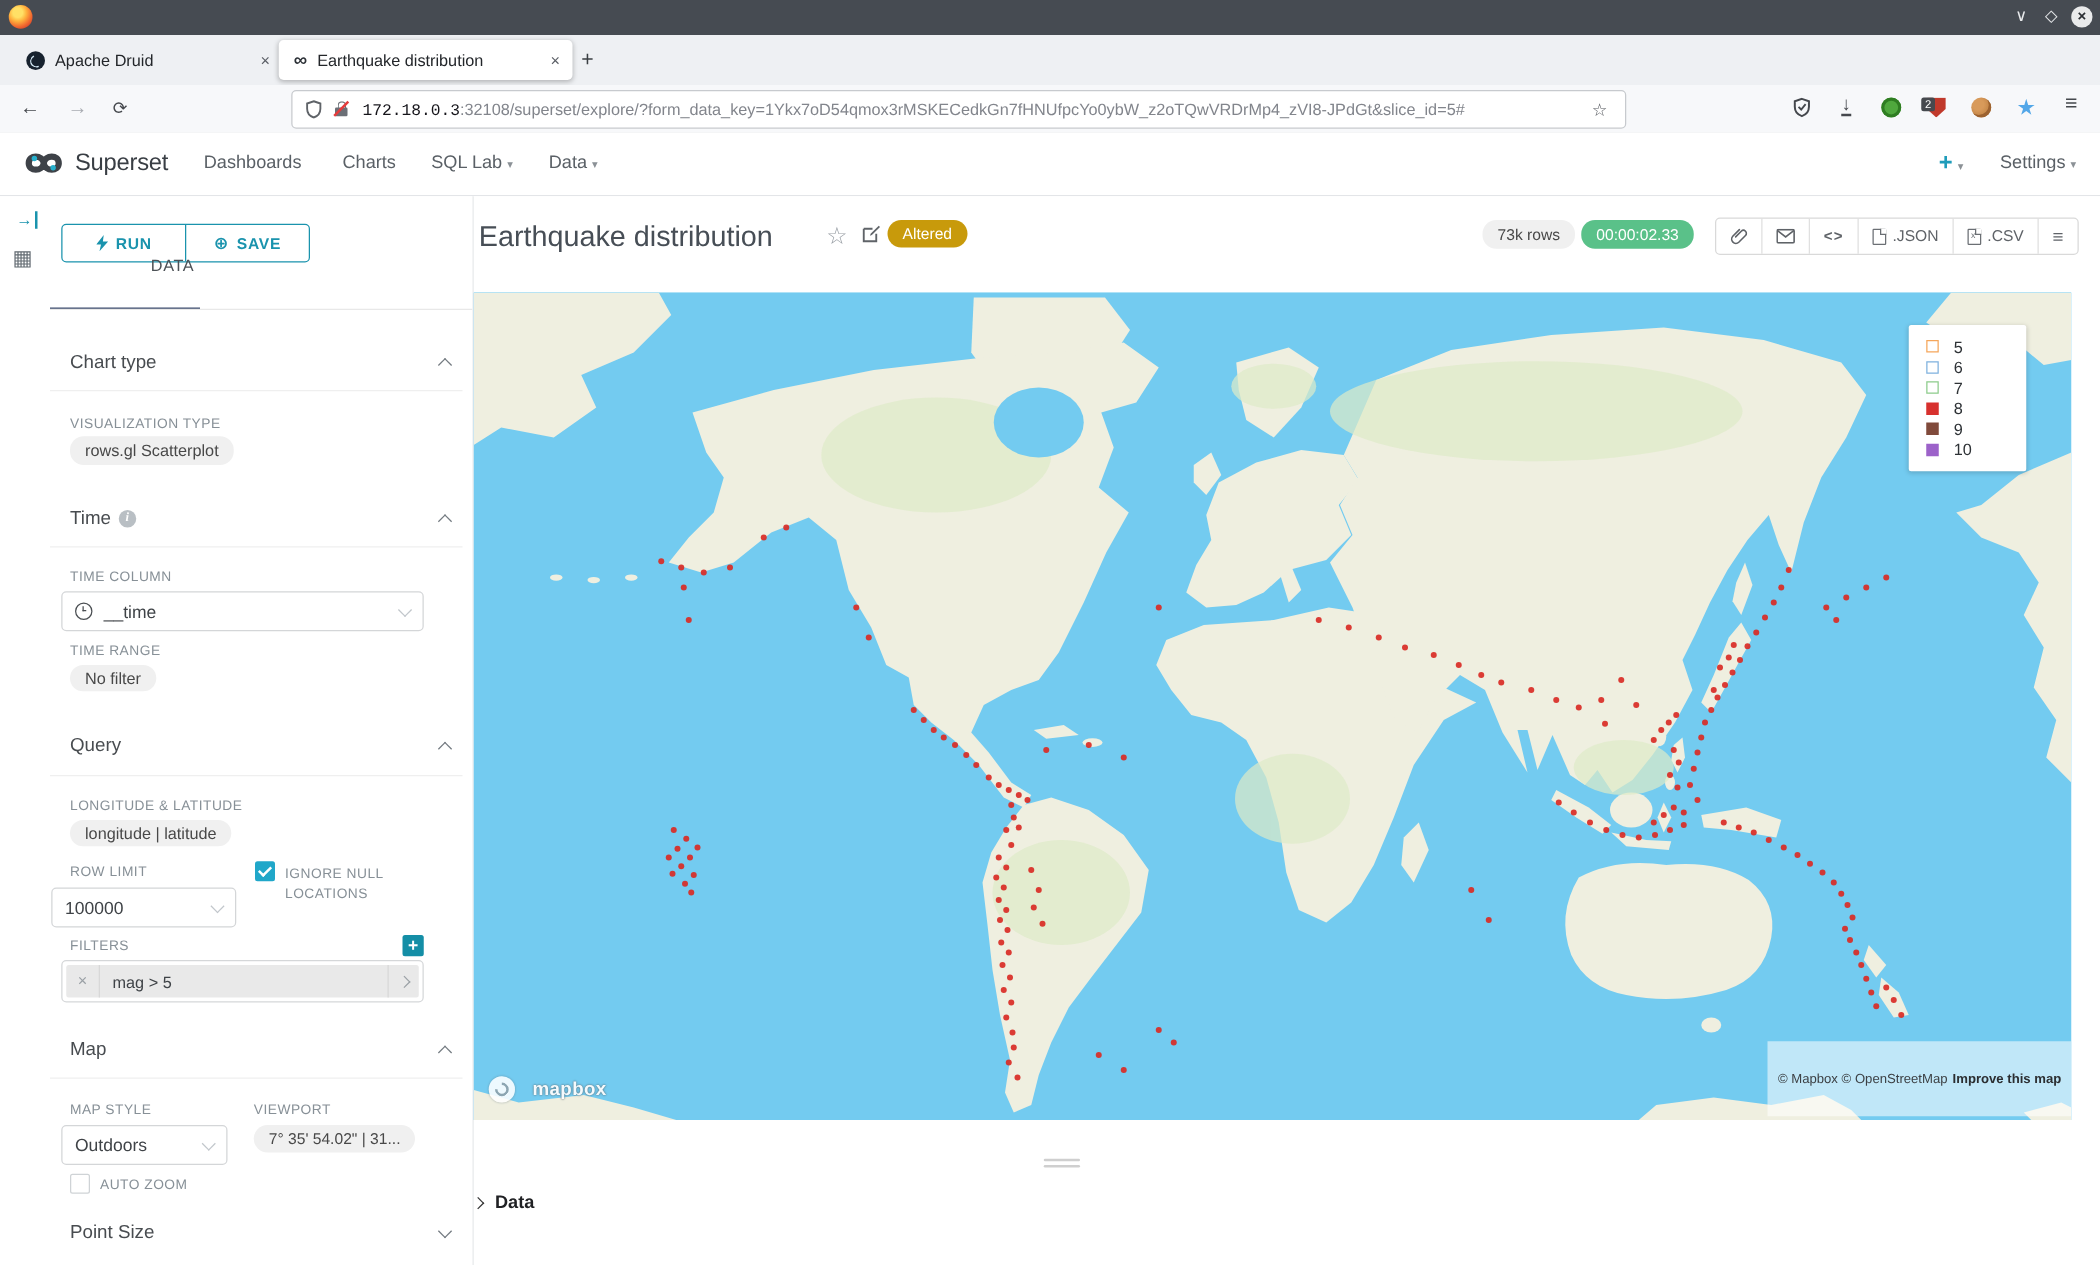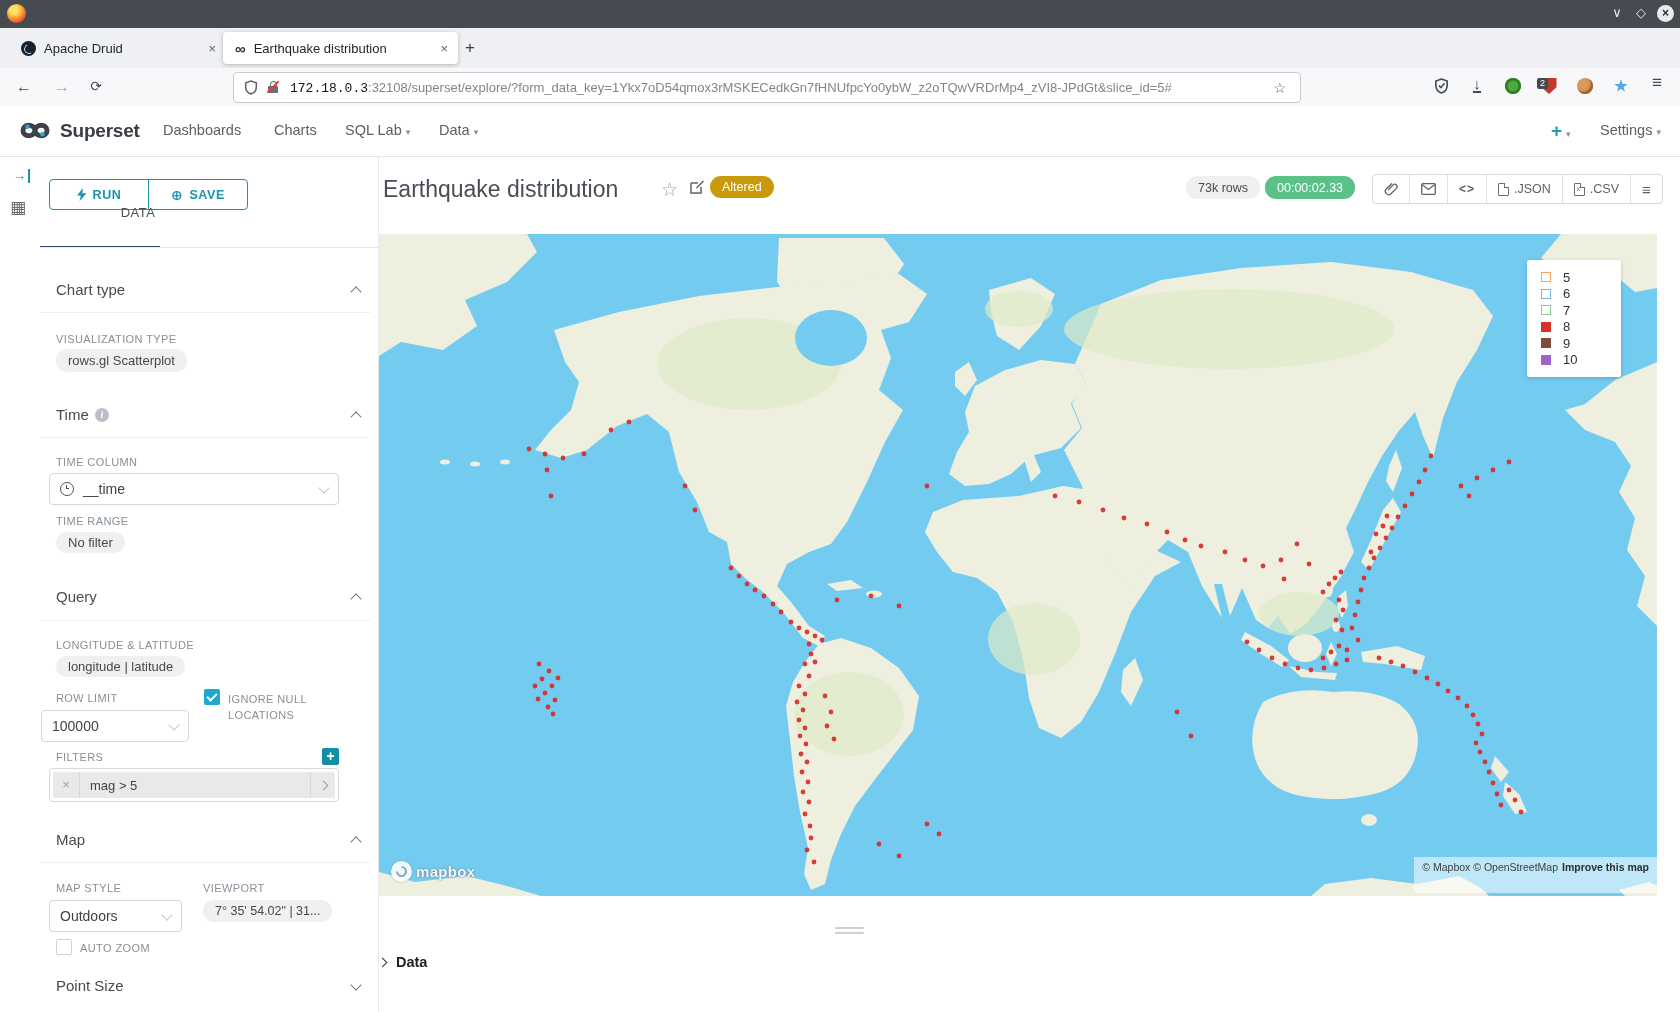--- a/index.html
+++ b/index.html
@@ -54,21 +54,21 @@
      padding:0 3px;border-radius:2px;line-height:11px;}
   .cookie{display:inline-block;width:16px;height:16px;border-radius:50%;margin-top:3px;
      background:radial-gradient(circle at 35% 35%,#d89a5a 0 30%,#b97a3c 80%);
      box-shadow:inset -2px -2px 0 #9c6230;}
   .aster{display:inline-block;width:14px;height:14px;margin-top:4px;background:#53a7e8;
      clip-path:polygon(50% 0,61% 35%,98% 35%,68% 57%,79% 91%,50% 70%,21% 91%,32% 57%,2% 35%,39% 35%);}
   .menu-ico{font-size:17px;color:#45484d;}
 
   
   #ssnav{left:0;top:106px;width:1680px;height:50px;background:#fff;border-bottom:1px solid #e3e5e8;}
-  .brand-name{font-size:19px;font-weight:bold;color:#393e44;letter-spacing:-.2px;}
+  .brand-name{font-size:19px;font-weight:normal;color:#393e44;letter-spacing:-.2px;}
   .navitem{top:16px;font-size:14.5px;color:#5a6066;}
   .caret{font-size:9px;color:#8b9196;margin-left:4px;}
   .plusnav{color:#1f9cba;font-size:19px;font-weight:bold;}
 
   
   #rail{left:0;top:157px;width:40px;height:855px;background:#fff;border-right:1px solid #eef0f2;}
   .rail-collapse{left:13px;top:12px;font-size:13px;font-weight:bold;color:#1a93ad;
      border-right:2px solid #1a93ad;padding-right:2px;line-height:14px;}
   .rail-grid{left:10px;top:40px;font-size:17px;color:#636b72;}
   #panel{left:40px;top:157px;width:338px;height:855px;background:#fff;}
@@ -135,29 +135,29 @@
   .doc-ico.csv::before{content:"x";position:absolute;left:2px;top:1px;font-size:7px;color:#6b6f74;}
   .embed-ico{font-size:12px;letter-spacing:1px;color:#5f6368;font-weight:bold;}
 
   
   #mapwrap{left:0px;top:77px;width:1278px;height:662px;overflow:hidden;background:#73cbf0;}
   #legend{right:36px;top:26px;width:78px;background:#fff;border-radius:2px;
      box-shadow:0 1px 4px rgba(0,0,0,.18);padding:9px 8px;position:absolute;}
   .lrow{display:flex;align-items:center;height:16.5px;gap:12px;padding-left:6px;}
   .lsq{width:10px;height:10px;box-sizing:border-box;flex:none;}
   .llabel{font-size:13px;color:#2e3236;}
-  #mbx-logo{left:12px;bottom:14px;position:absolute;display:flex;align-items:center;gap:4px;opacity:.92;}
+  #mbx-logo{left:12px;bottom:14px;position:absolute;display:flex;align-items:center;gap:14px;opacity:.92;}
   .mbx-circle{width:21px;height:21px;border-radius:50%;background:rgba(255,255,255,.95);position:relative;
      box-shadow:0 0 2px rgba(90,110,120,.6);}
   .mbx-circle::after{content:"";position:absolute;left:5px;top:5px;width:11px;height:11px;border-radius:50%;
      border:2px solid #8fa3ad;box-sizing:border-box;border-left-color:transparent;transform:rotate(45deg);}
   .mbx-word{color:#fff;font-size:15px;font-weight:bold;letter-spacing:.3px;
      text-shadow:0 0 2px rgba(90,110,120,.9),0 0 1px rgba(90,110,120,.9);}
   #attr{position:absolute;right:0;bottom:3px;height:28px;background:rgba(255,255,255,.55);
-     font-size:10.5px;color:#3c4044;display:flex;align-items:flex-start;padding:4px 8px;gap:4px;}
+     font-size:10.5px;color:#3c4044;display:flex;align-items:center;padding:16px 8px;gap:4px;}
   #attr b{color:#2b2e31;}
 
   
   .draghandle span{display:block;width:29px;height:2px;background:#cfcfcf;margin-bottom:3px;border-radius:1px;}
   .datarow-label{font-size:14.5px;font-weight:bold;color:#202124;}
 </style>
 </head>
 <body>
 
 <div class="abs" id="titlebar">

